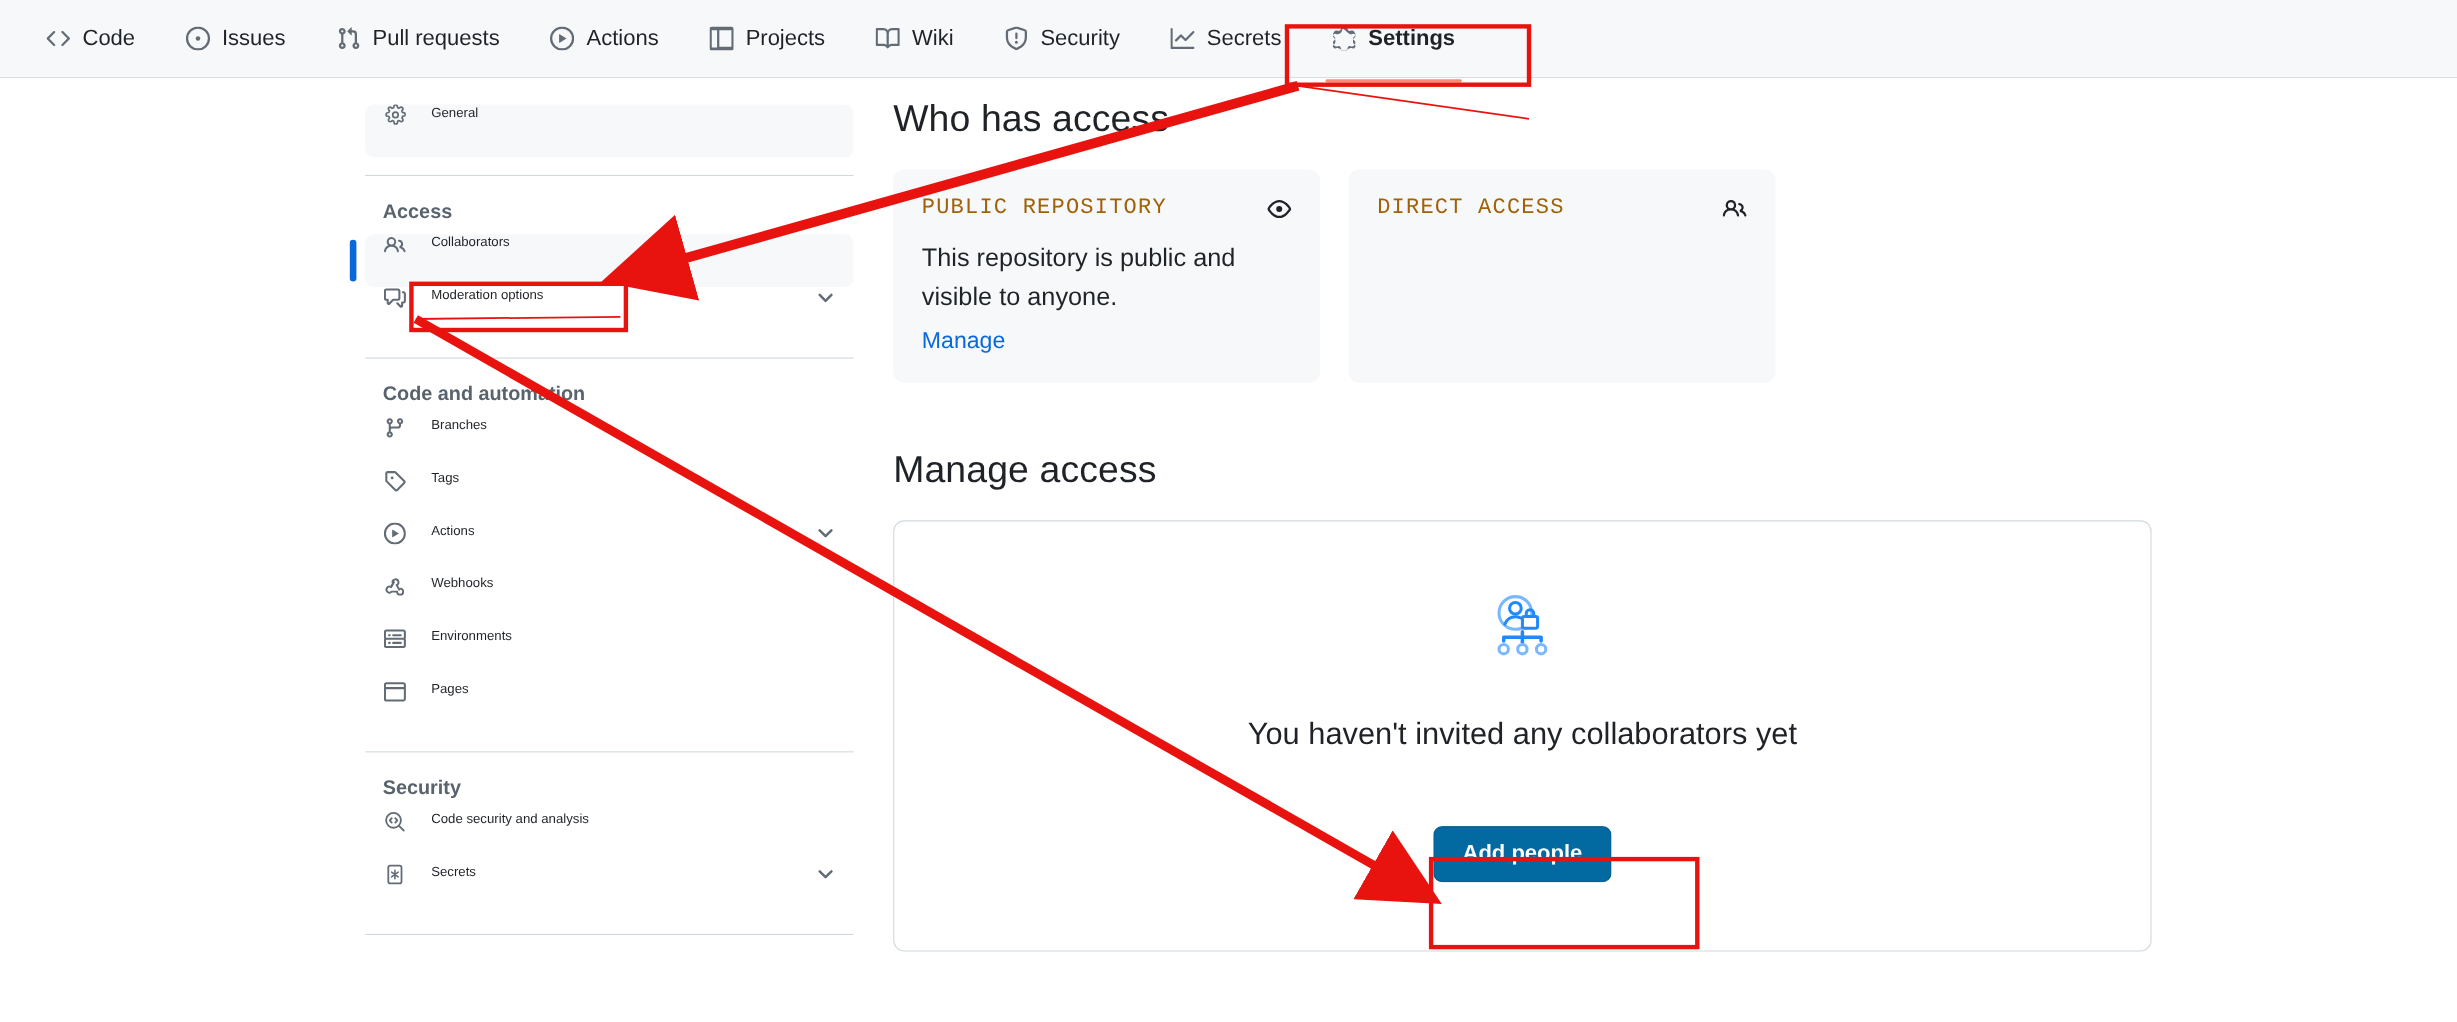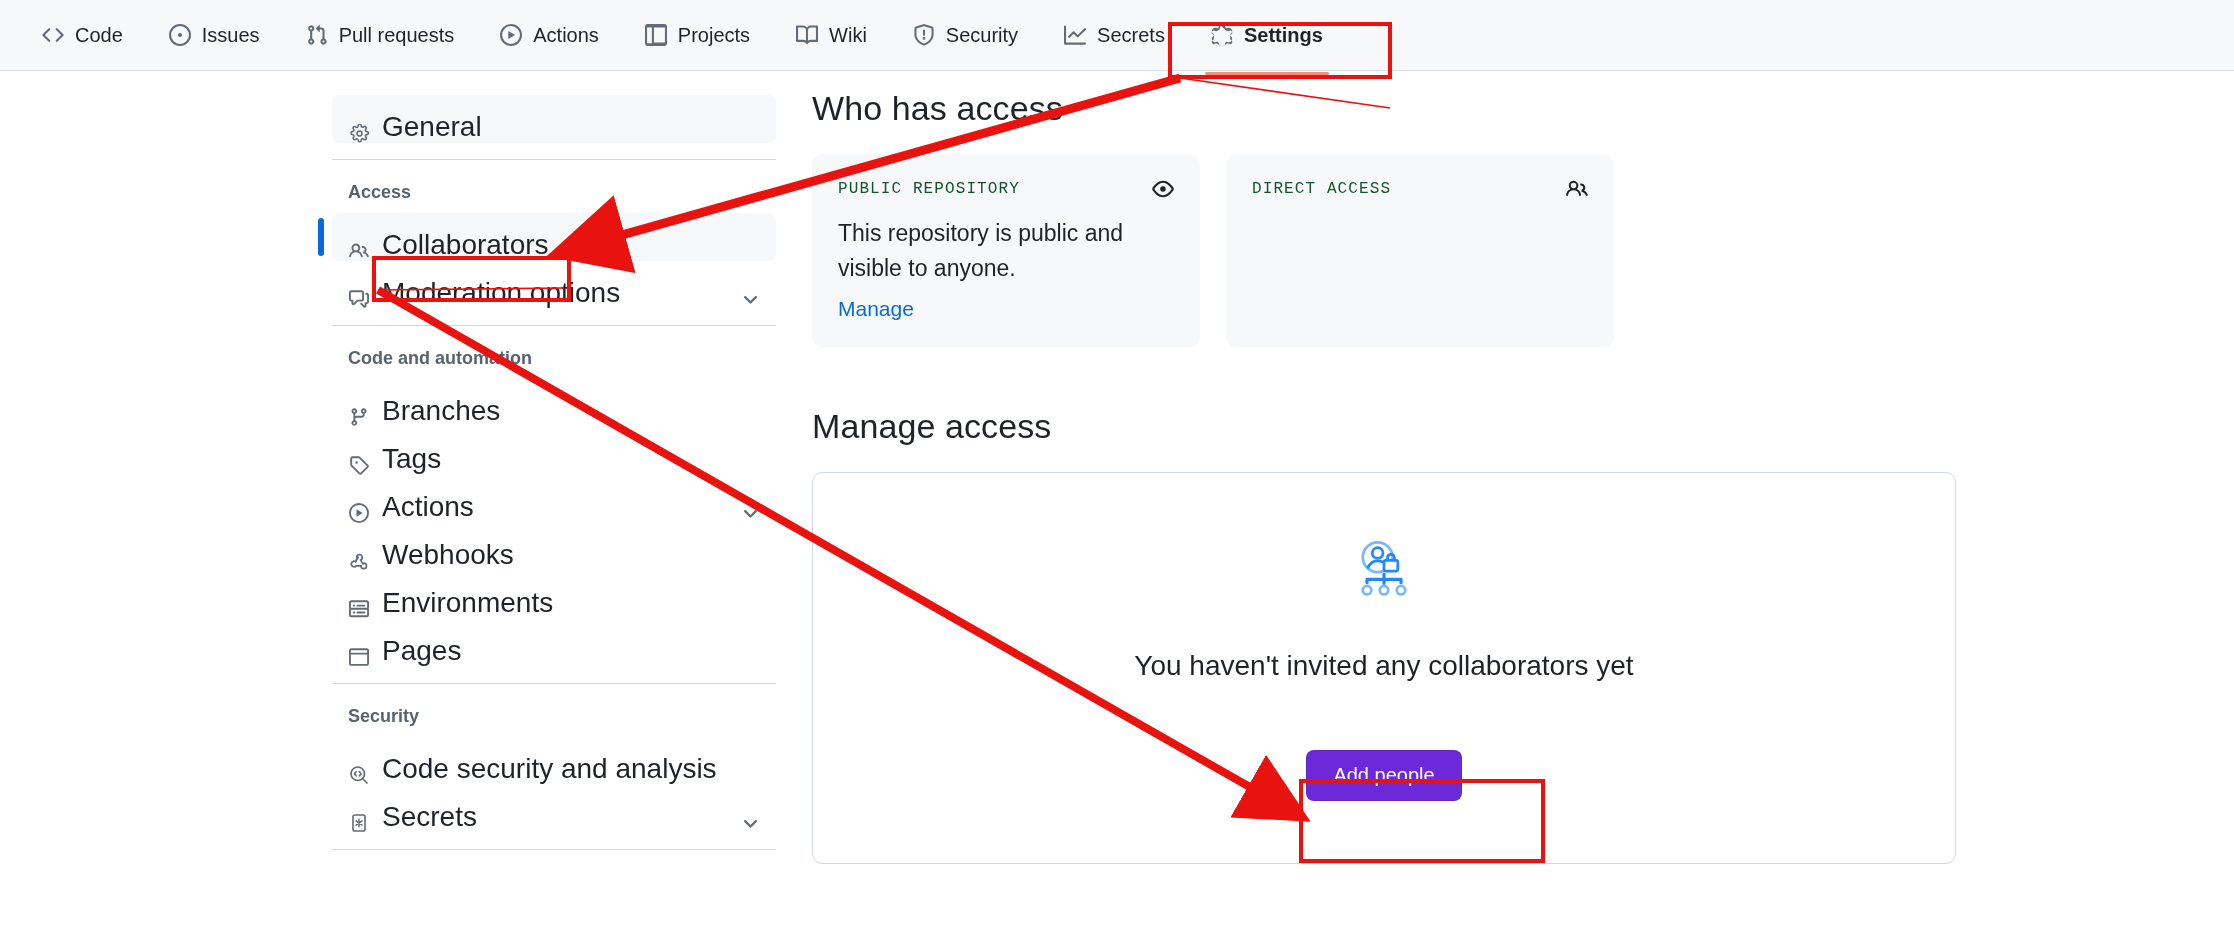--- a/index.html
+++ b/index.html
@@ -61,26 +61,26 @@
 
   
   .sidebar {
     width: 444px;
     margin-left: 332px;
     padding-top: 24px;
     flex: 0 0 auto;
   }
   .side-link {
     display: flex;
-    align-items: flex-end;
-    gap: 12px;
+    align-items: flex-start;
+    gap: 22px;
     height: 48px;
     padding: 0 16px;
     border-radius: 8px;
-    font-size: 28px;
+    font-size: 12px;
     color: #1f2328;
     cursor: pointer;
     position: relative;
   }
   .side-link .ico {
     width: 22px;
     display: flex;
     align-items: center;
     justify-content: center;
     color: #636c76;
@@ -138,23 +138,23 @@
     min-height: 172px;
   }
   .acard-head {
     display: flex;
     align-items: center;
     justify-content: space-between;
     margin-bottom: 16px;
   }
   .acard-label {
     font-family: "Liberation Mono", monospace;
-    font-size: 16px;
+    font-size: 20px;
     letter-spacing: 1.1px;
-    color: #14532d;
+    color: #a16207;
   }
   .acard-ico { color: #1f2328; display: flex; }
   .acard-body {
     font-size: 23px;
     line-height: 1.5;
     color: #1f2328;
     margin-bottom: 12px;
   }
   .acard-link {
     font-size: 21px;
@@ -173,26 +173,26 @@
     background: #fff;
   }
   .empty-illus { margin-bottom: 42px; }
   .empty-title {
     font-size: 28px;
     font-weight: 400;
     color: #1f2328;
     margin-bottom: 38px;
   }
   .btn-primary {
-    background: #6d28d9;
+    background: #0369a1;
     color: #ffffff;
     border: 1px solid rgba(27,31,36,0.15);
     border-radius: 8px;
     font-size: 20px;
-    font-weight: normal;
+    font-weight: bold;
     padding: 13px 26px;
     cursor: pointer;
     font-family: "Liberation Sans", sans-serif;
     margin-top: 30px;
   }
 
   
   .anno {
     position: absolute;
     left: 0; top: 0;

